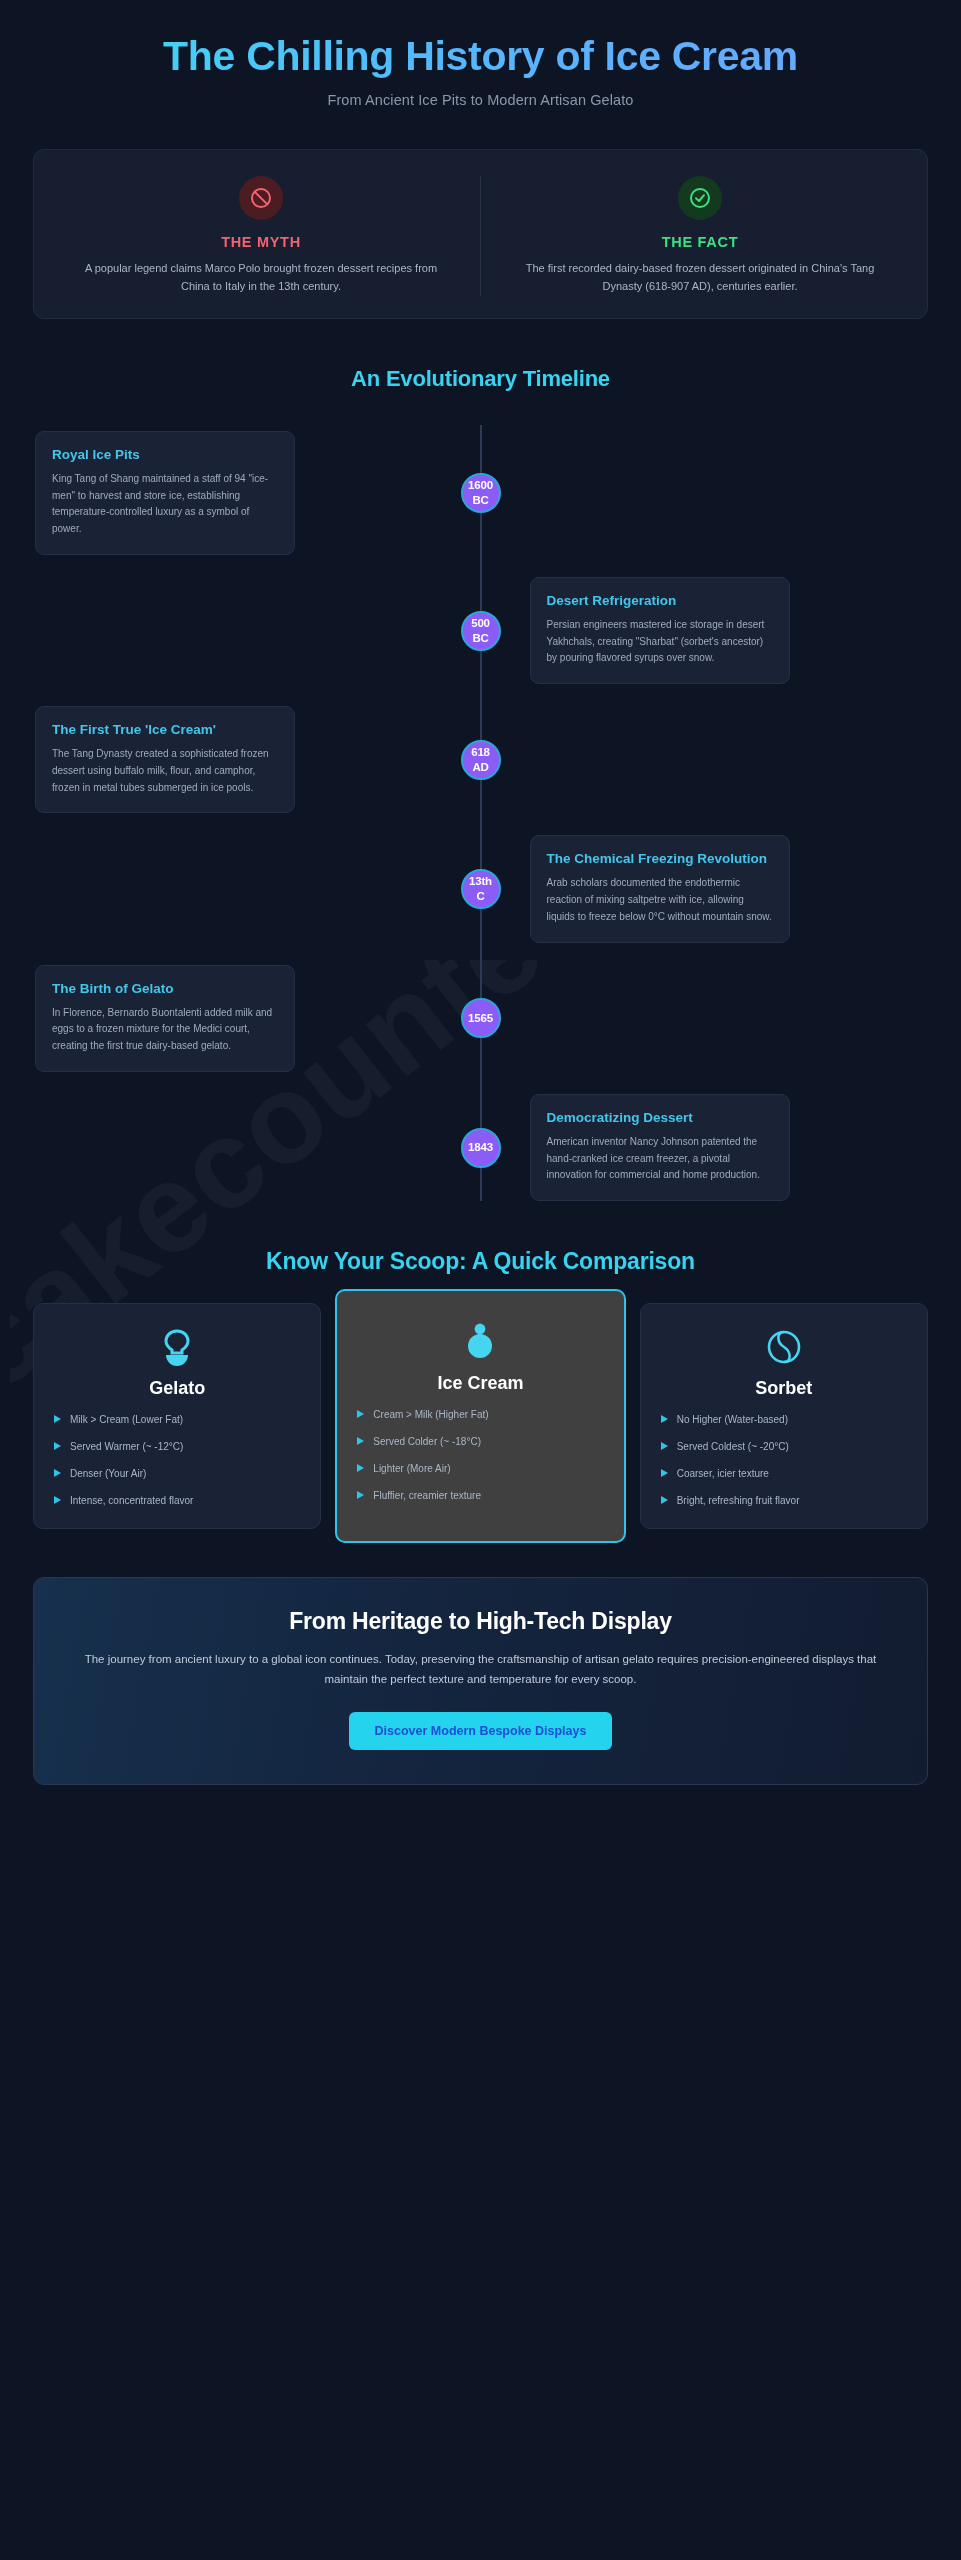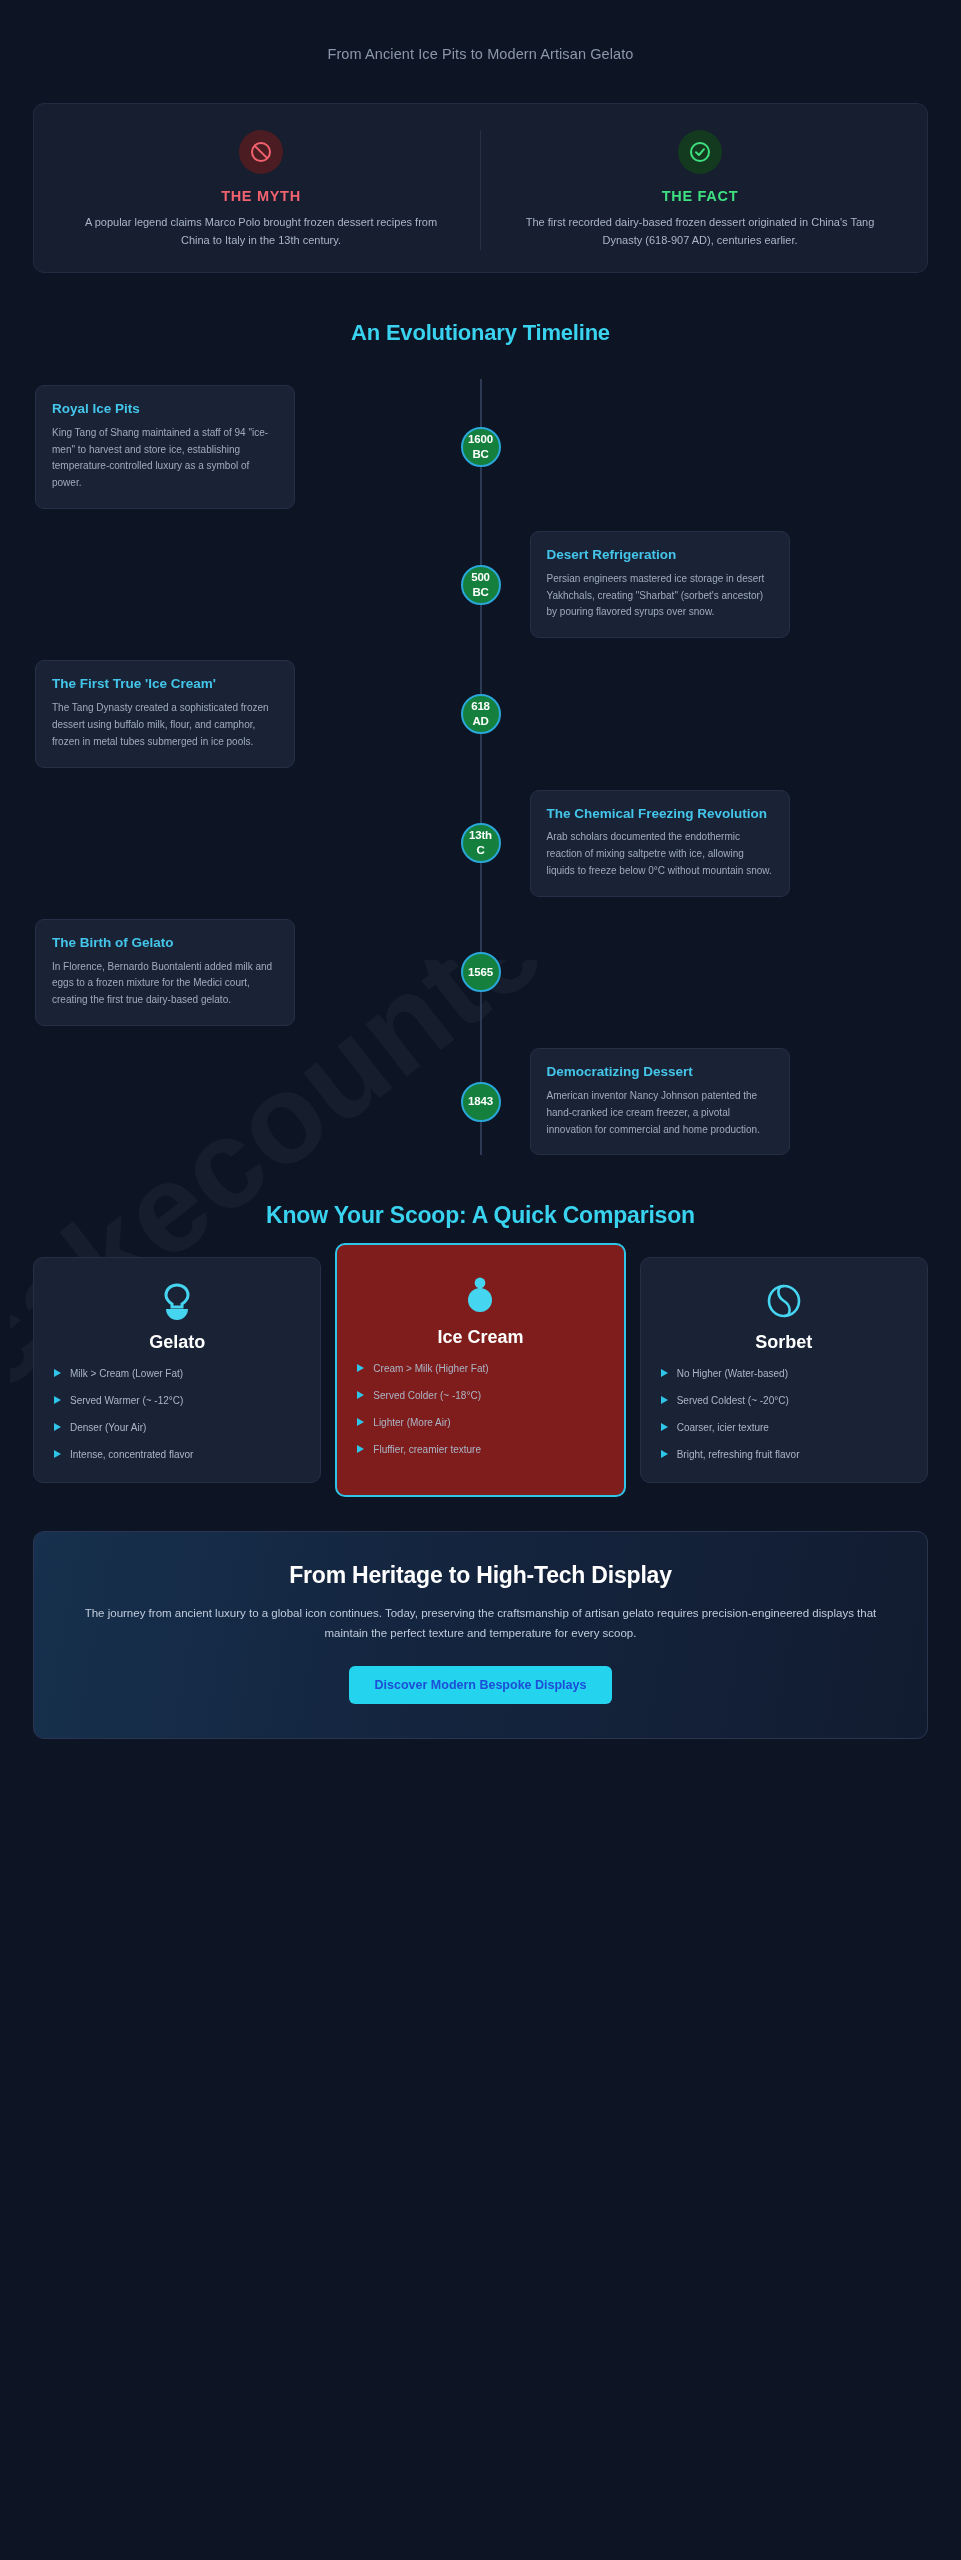--- a/index.html
+++ b/index.html
@@ -153,21 +153,21 @@
 
   .tl-node {
     position: absolute;
     left: 50%;
     top: 50%;
     width: 40px; height: 40px;
     margin-left: -20px;
     margin-top: -20px;
     border: 2px solid #2aa7d8;
     border-radius: 50%;
-    background: #15803d;
+    background: #8b5cf6;
     display: flex;
     flex-direction: column;
     align-items: center;
     justify-content: center;
     z-index: 3;
   }
   .tl-node span {
     font-size: 11.5px;
     font-weight: bold;
     color: #ffffff;
@@ -185,21 +185,21 @@
   }
   .cmp-card {
     flex: 1 1 0;
     background: #1a2336;
     border: 1px solid #252f45;
     border-radius: 10px;
     padding: 22px 14px 18px 14px;
     text-align: center;
   }
   .cmp-card.featured {
-    background: #7f1d1d;
+    background: #404040;
     border: 2px solid #2ec5e8;
     margin-top: -14px;
     margin-bottom: -14px;
     padding-top: 30px;
     padding-bottom: 26px;
   }
   .cmp-icon { height: 42px; margin-bottom: 10px; display: flex; align-items: center; justify-content: center; }
   .cmp-title {
     font-size: 18px;
     font-weight: bold;
@@ -265,20 +265,21 @@
 </head>
 <body>
 
 <div id="watermark">
   <span>cakecounters.co.uk</span>
 </div>
 
 <div id="page">
 
   <div class="header">
+    <h1>The Chilling History of Ice Cream</h1>
     <div class="subtitle">From Ancient Ice Pits to Modern Artisan Gelato</div>
   </div>
 
   <div class="mf-panel">
     <div class="mf-col">
       <div class="mf-icon myth">
         <svg width="24" height="24" viewBox="0 0 24 24" fill="none" stroke="#f2626f" stroke-width="2">
           <circle cx="12" cy="12" r="9"></circle>
           <line x1="5.6" y1="5.6" x2="18.4" y2="18.4"></line>
         </svg>

